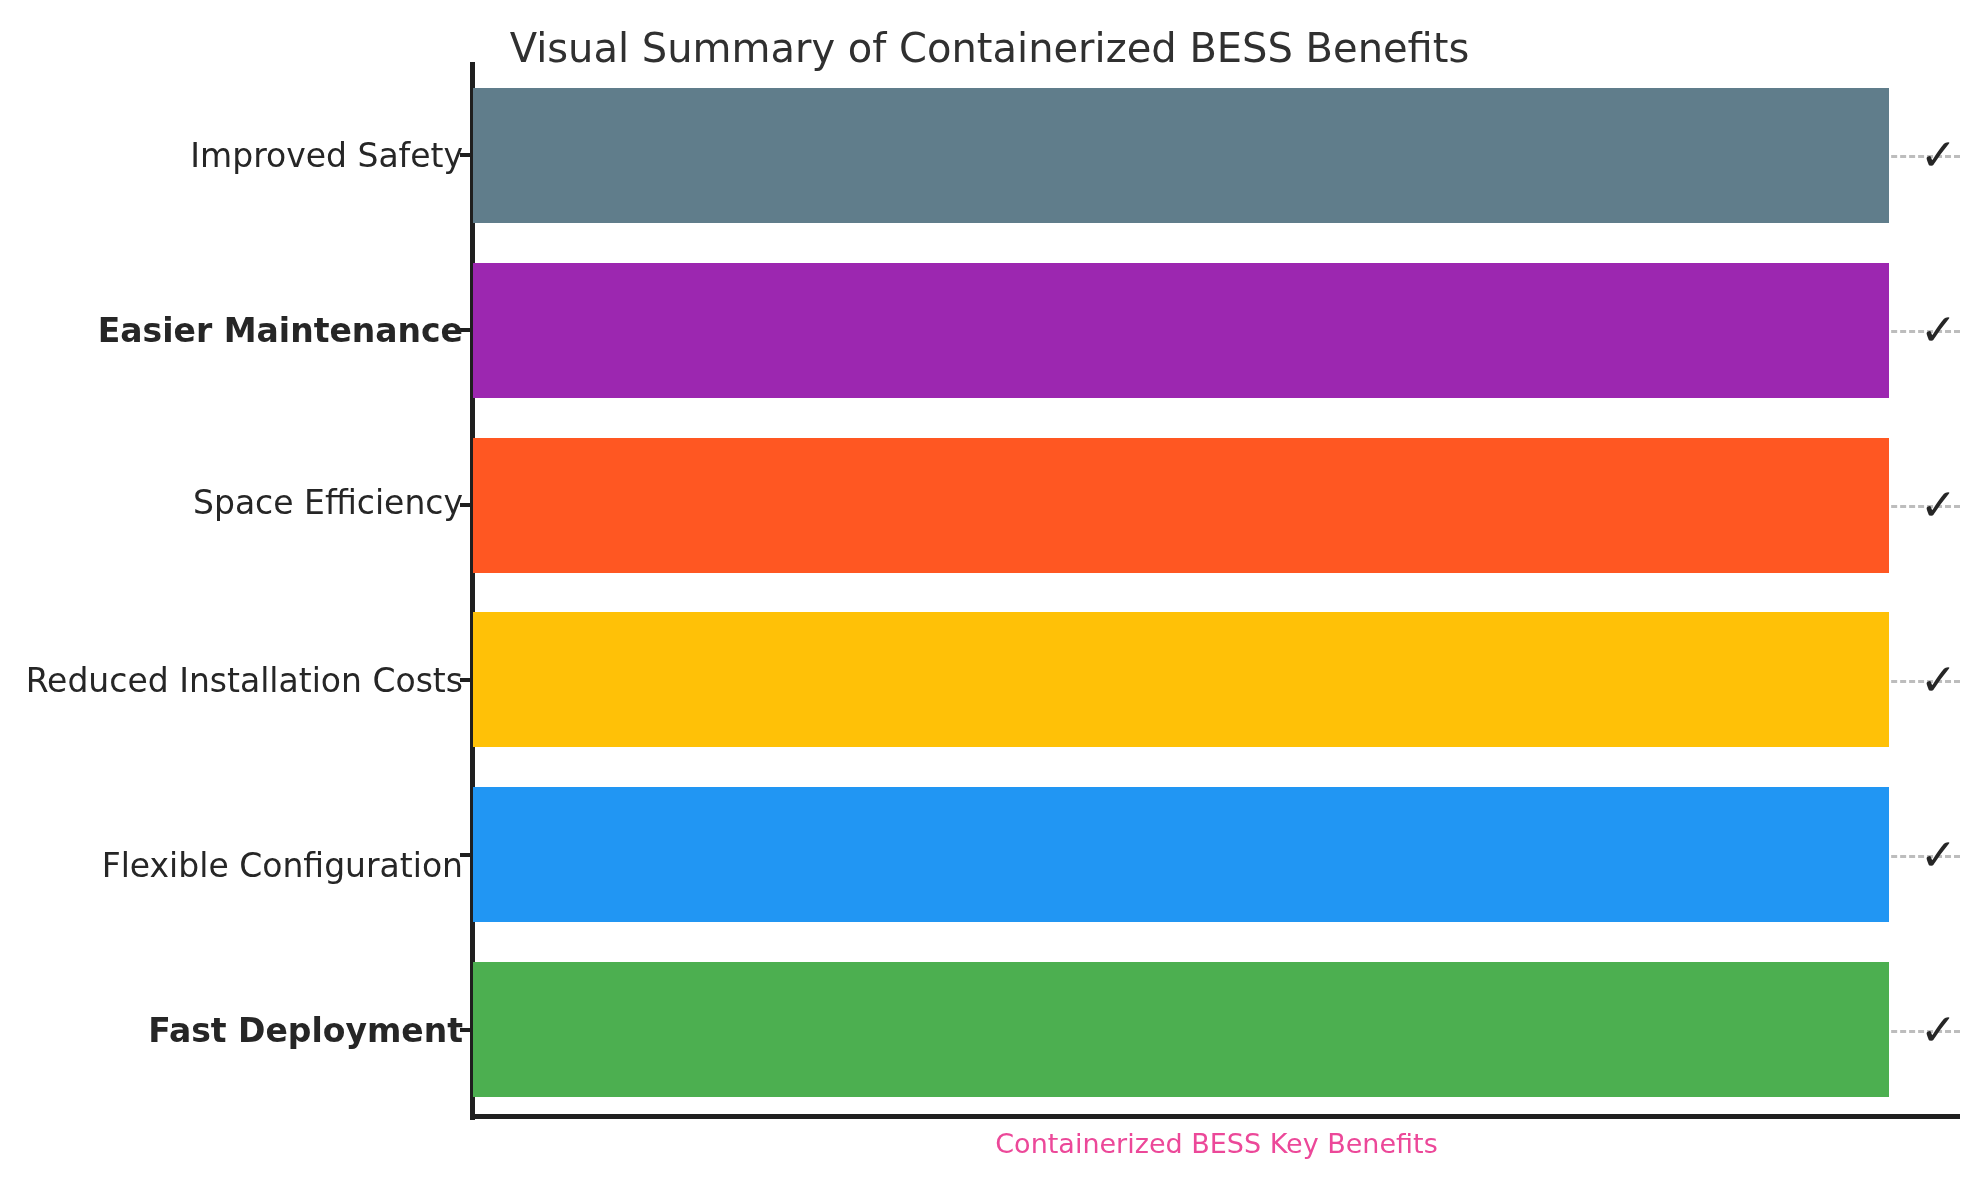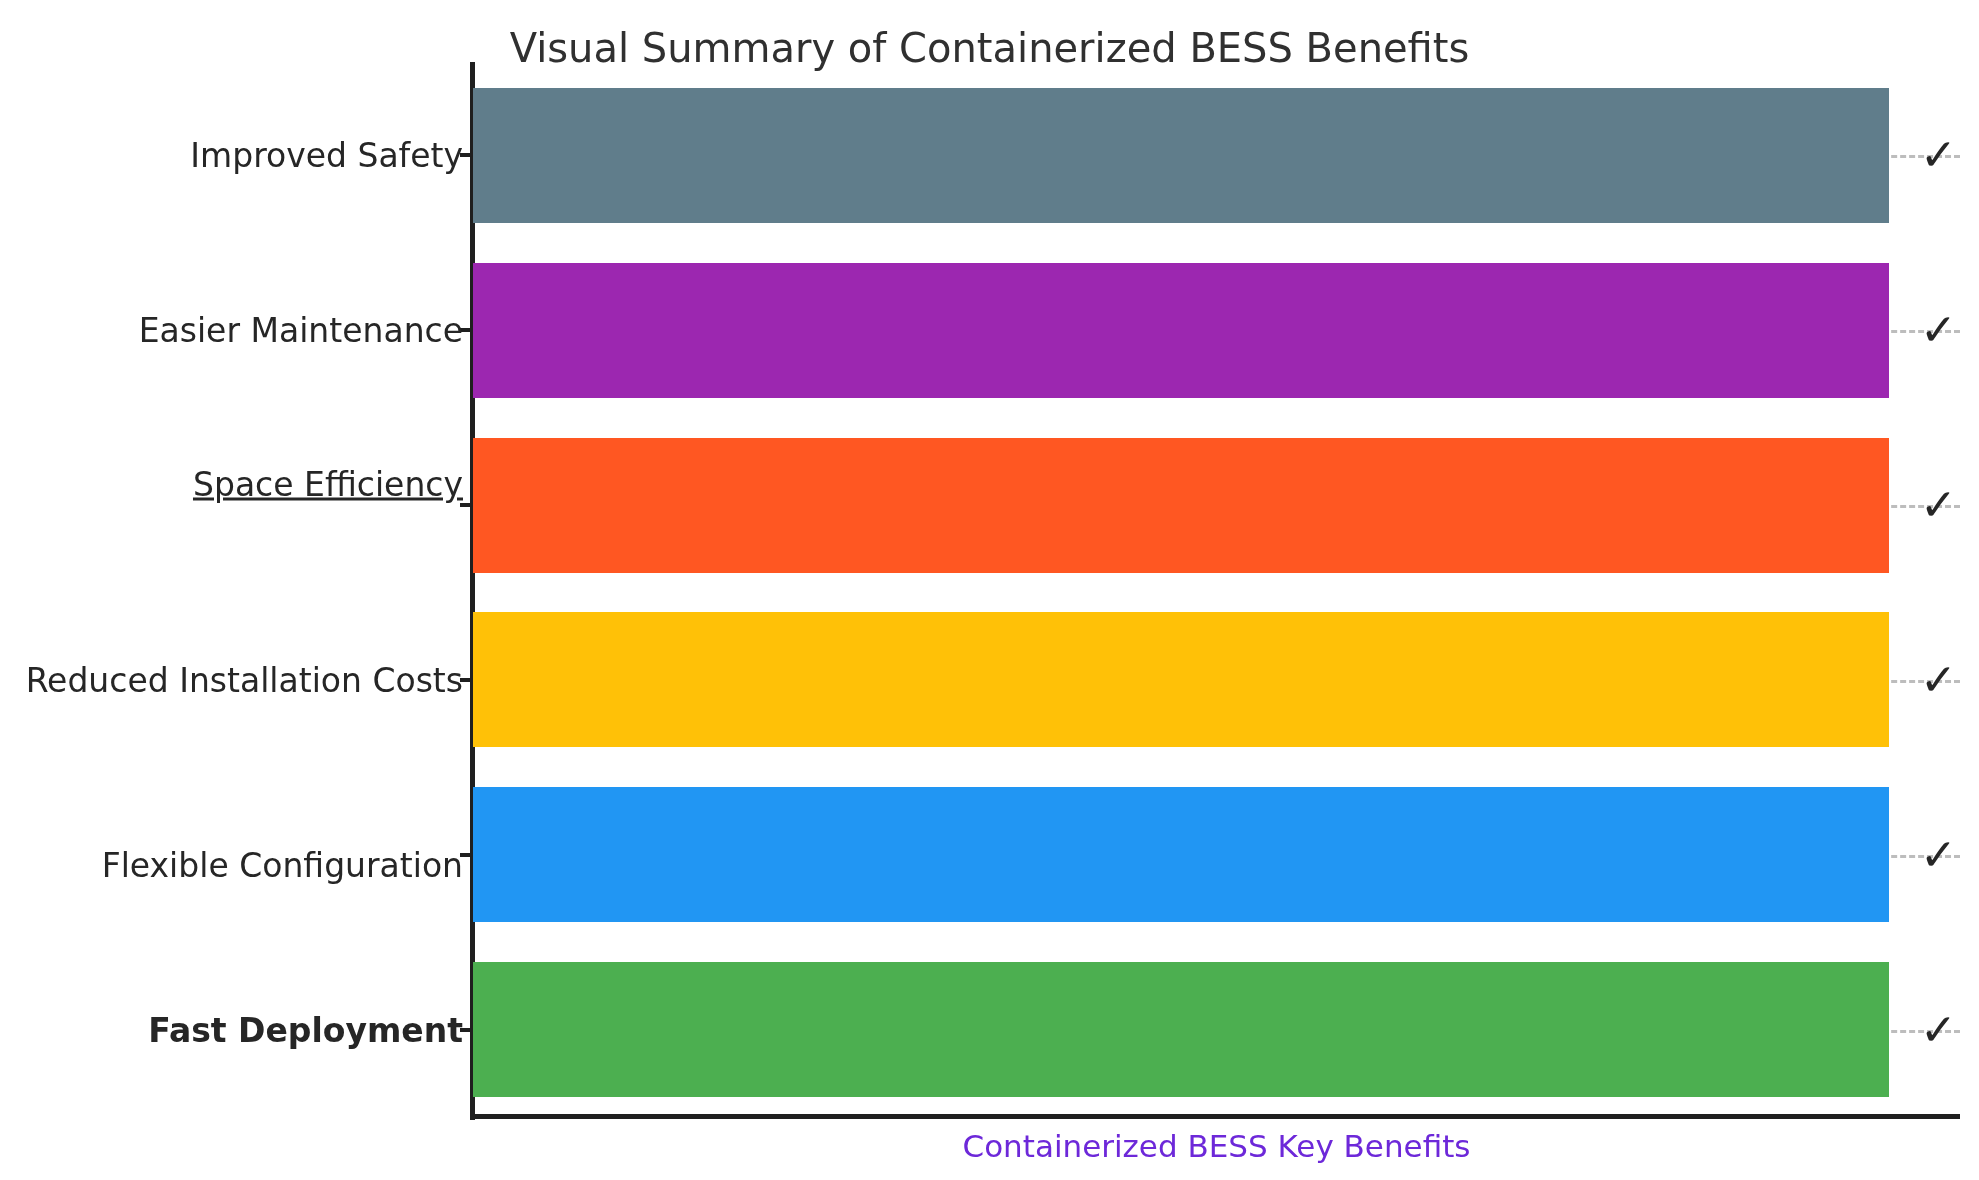--- a/index.html
+++ b/index.html
@@ -110,22 +110,22 @@
     transform: translateY(-50%);
   }
 
   
   #xaxis-label {
     position: absolute;
     left: 473px;
     top: 1128px;
     width: 1487px;
     text-align: center;
-    font-size: 31px;
-    color: #6d28d9;
+    font-size: 27px;
+    color: #ec4899;
     white-space: nowrap;
   }
 </style>
 </head>
 <body>
 
 <div id="figure">
 
   <div id="chart-title">Visual Summary of Containerized BESS Benefits</div>
 
@@ -156,22 +156,22 @@
       <div class="check-annotation" style="left: 1447px; top: 786.75px;">✓</div>
       <div class="gridline" style="top: 961.583px;"></div>
       <div class="bar" title="Fast Deployment" style="top: 894.083px; width: 1416px; background: rgb(76, 175, 80);"></div>
       <div class="ytick" style="top: 959.583px;"></div>
       <div class="check-annotation" style="left: 1447px; top: 961.583px;">✓</div>
     </div>
 
   <div id="ytick-labels">
 
   <div class="ytick-label" style="top: 155.417px; margin-left: 36px;">Improved Safety</div>
-      <div class="ytick-label" style="top: 330.25px;">Easier Maintenance</div>
-      <div class="ytick-label" style="top: 484px; text-decoration: underline;">Space Efficiency</div>
+      <div class="ytick-label" style="top: 330.25px; font-weight: bold;">Easier Maintenance</div>
+      <div class="ytick-label" style="top: 502px;">Space Efficiency</div>
       <div class="ytick-label" style="top: 679.917px;">Reduced Installation Costs</div>
       <div class="ytick-label" style="top: 865px;">Flexible Configuration</div>
       <div class="ytick-label" style="top: 1029.58px; font-weight: bold;">Fast Deployment</div>
     </div>
 
   <div id="xaxis-label">Containerized BESS Key Benefits</div>
 
 </div>
 
 </body></html>

